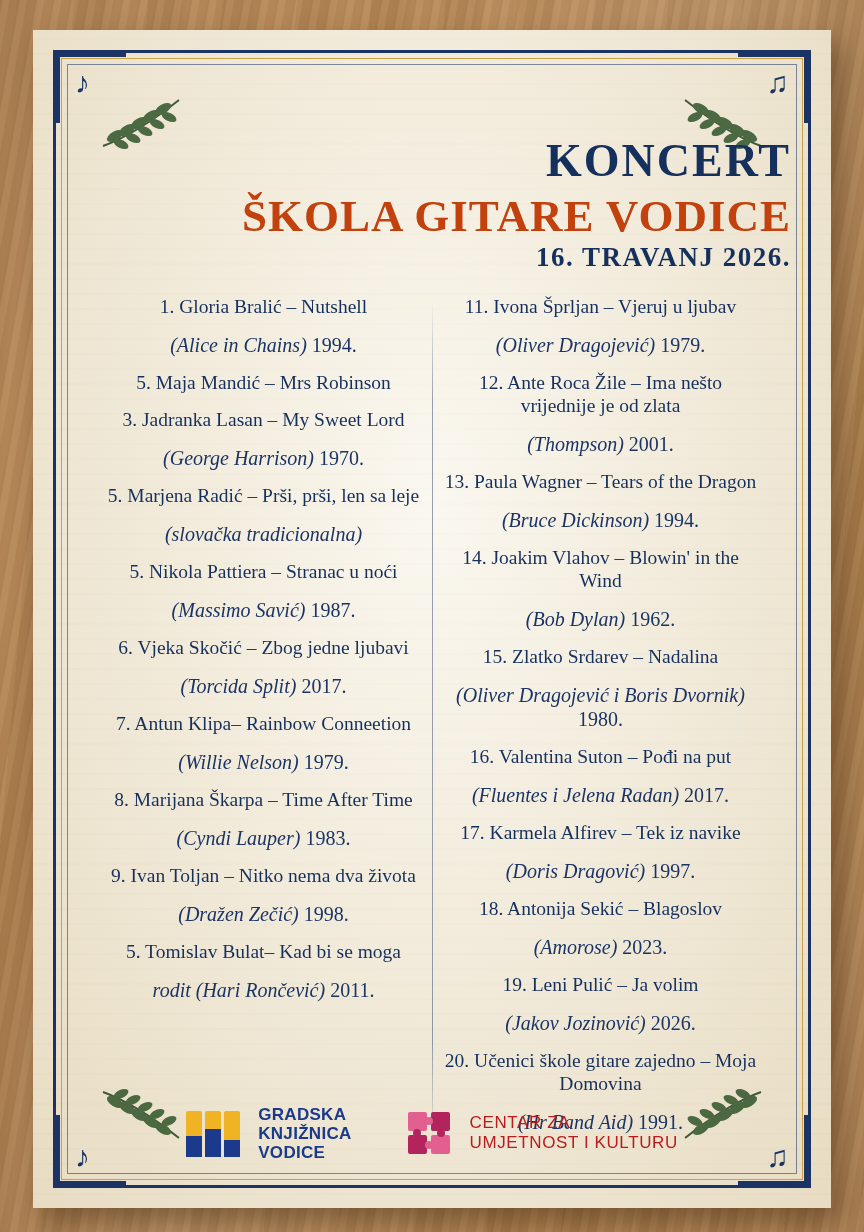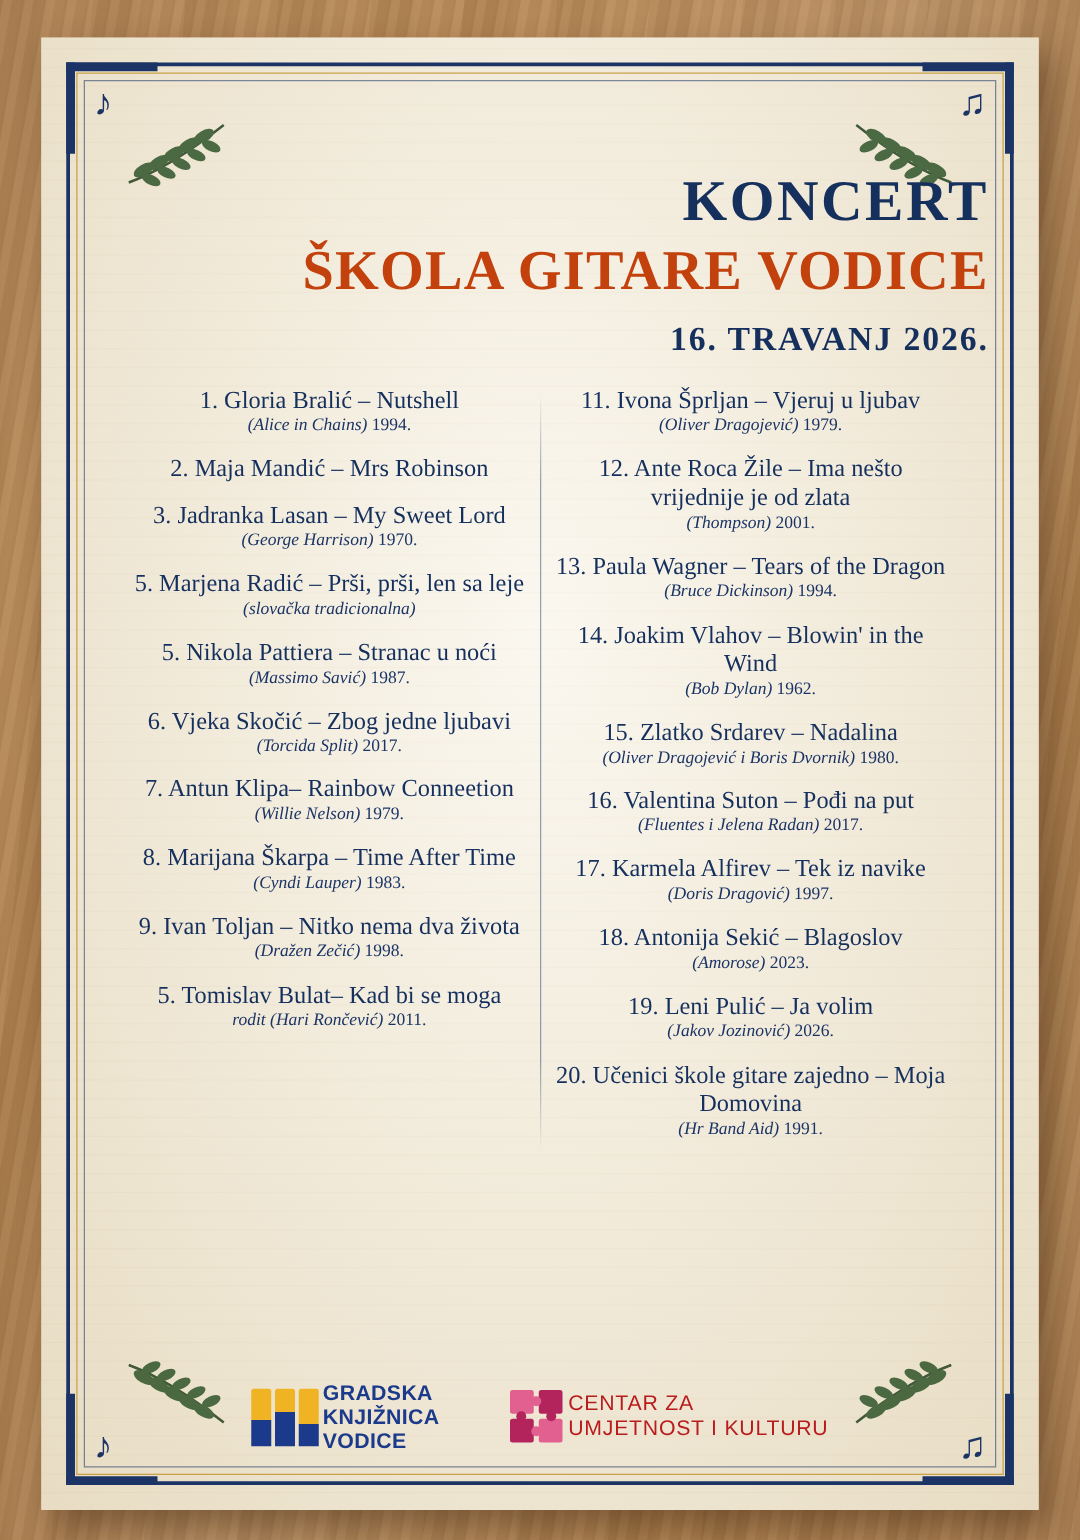--- a/index.html
+++ b/index.html
@@ -158,21 +158,20 @@
     line-height: 1.15;
     margin-top: 4px;
     text-transform: uppercase;
   }
   .title-date {
     font-family: "Liberation Serif", serif;
     font-weight: bold;
     font-size: 27px;
     letter-spacing: 1.5px;
     color: #16305e;
-    margin-top: 14px;
   }
 
   
   .program {
     display: flex;
     margin-top: 22px;
     padding: 0 22px;
     position: relative;
   }
   .col {
@@ -195,44 +194,44 @@
     margin-bottom: 14px;
   }
   .entry-title {
     font-family: "Liberation Serif", serif;
     font-size: 19.5px;
     color: #16305e;
     line-height: 1.18;
   }
   .entry-sub {
     font-family: "Liberation Serif", serif;
-    font-size: 14px;
+    font-size: 20px;
     color: #1b3465;
     line-height: 1.2;
-    margin-top: 1px;
+    margin-top: 15px;
   }
   .entry-sub i {
     font-style: italic;
   }
   .entry-last .entry-title { }
 
   
   .footer {
     position: absolute;
     left: 0; right: 0;
     bottom: 46px;
     display: flex;
     justify-content: center;
     align-items: center;
     gap: 54px;
   }
   .logo {
     display: flex;
     align-items: center;
-    gap: 3px;
+    gap: 18px;
   }
   .lib-mark {
     display: flex;
     align-items: flex-end;
     gap: 3px;
     height: 48px;
   }
   .book {
     width: 16px;
     height: 46px;
@@ -357,21 +356,21 @@
 
     <div class="program">
       <div class="divider"></div>
 
       <div class="col col-left">
         <div class="entry">
           <div class="entry-title">1. Gloria Bralić – Nutshell</div>
           <div class="entry-sub"><i>(Alice in Chains)</i><span> 1994.</span></div>
         </div>
         <div class="entry">
-          <div class="entry-title">2. Maja Mandić – Mrs Robinson</div>
+          <div class="entry-title">5. Maja Mandić – Mrs Robinson</div>
         </div>
         <div class="entry">
           <div class="entry-title">3. Jadranka Lasan – My Sweet Lord</div>
           <div class="entry-sub"><i>(George Harrison)</i><span> 1970.</span></div>
         </div>
         <div class="entry">
           <div class="entry-title">5. Marjena Radić – Prši, prši, len sa leje</div>
           <div class="entry-sub"><i>(slovačka tradicionalna)</i><span></span></div>
         </div>
         <div class="entry">

